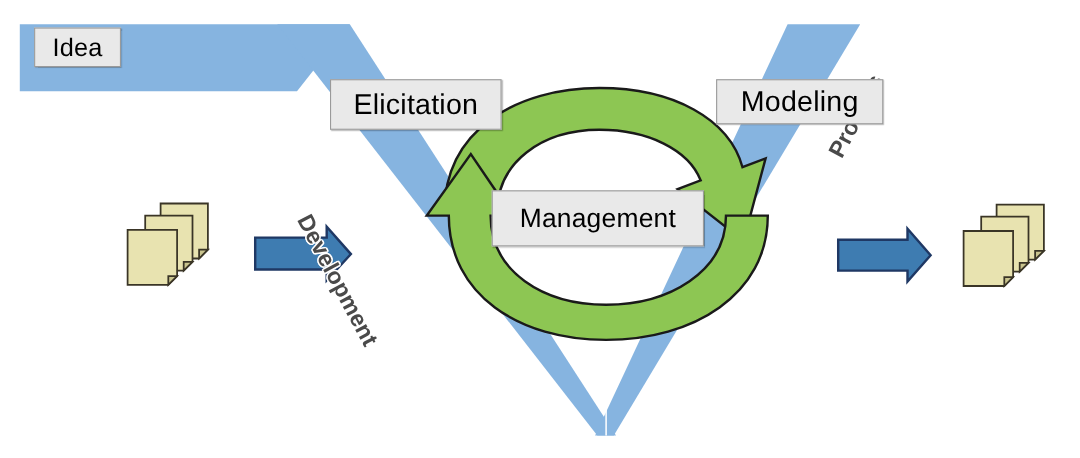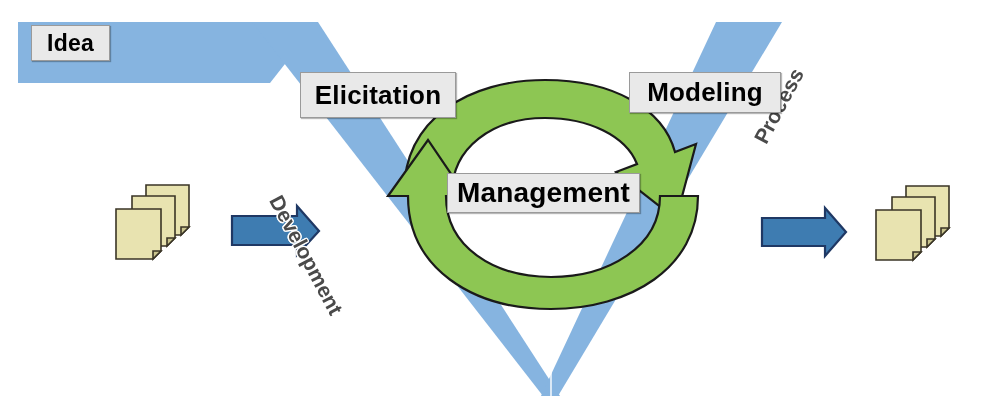--- a/index.html
+++ b/index.html
@@ -7,30 +7,30 @@
   #stage{position:relative;width:982px;height:416px;background:#ffffff;}
   #stage svg.layer{position:absolute;left:0;top:0;width:982px;height:416px;}
 
   .label-box{
     position:absolute;
     background:#E9E9E9;
     border:1px solid #9A9A9A;
     box-shadow:1px 1px 1px rgba(0,0,0,.28);
     display:flex;align-items:center;justify-content:center;
     color:#000;
-    font-weight:bold;
+    font-weight:normal;
     font-family:"Liberation Sans",sans-serif;
     letter-spacing:.2px;
     white-space:nowrap;
     box-sizing:border-box;
   }
   #box-idea{left:31px;top:25px;width:79px;height:36px;font-size:23px;}
   #box-elicitation{left:300px;top:72px;width:156px;height:46px;font-size:26px;}
-  #box-modeling{left:629px;top:72px;width:152px;height:41px;font-size:26px;}
-  #box-management{left:447px;top:173px;width:193px;height:40px;font-size:28px;}
+  #box-modeling{left:651px;top:72px;width:152px;height:41px;font-size:26px;}
+  #box-management{left:447px;top:173px;width:193px;height:51px;font-size:24px;}
   #box-vandv{left:374px;top:296px;width:339px;height:41px;font-size:26px;}
 
   .arm-label{
     position:absolute;
     font-weight:bold;
     font-size:21px;
     color:#4A4A4A;
     white-space:nowrap;
     font-family:"Liberation Sans",sans-serif;
     text-shadow:

